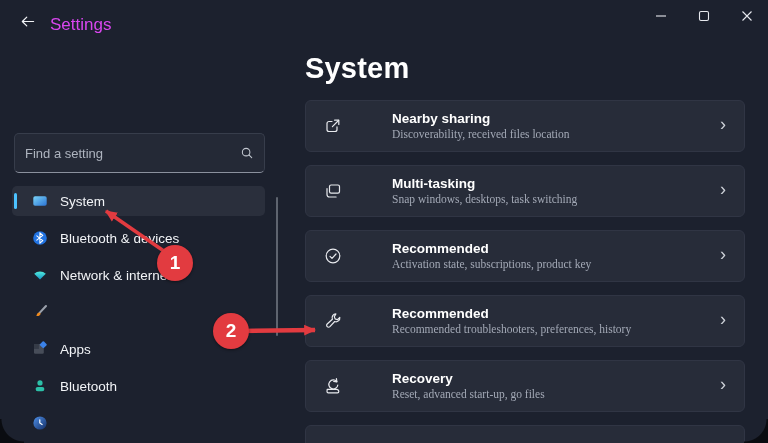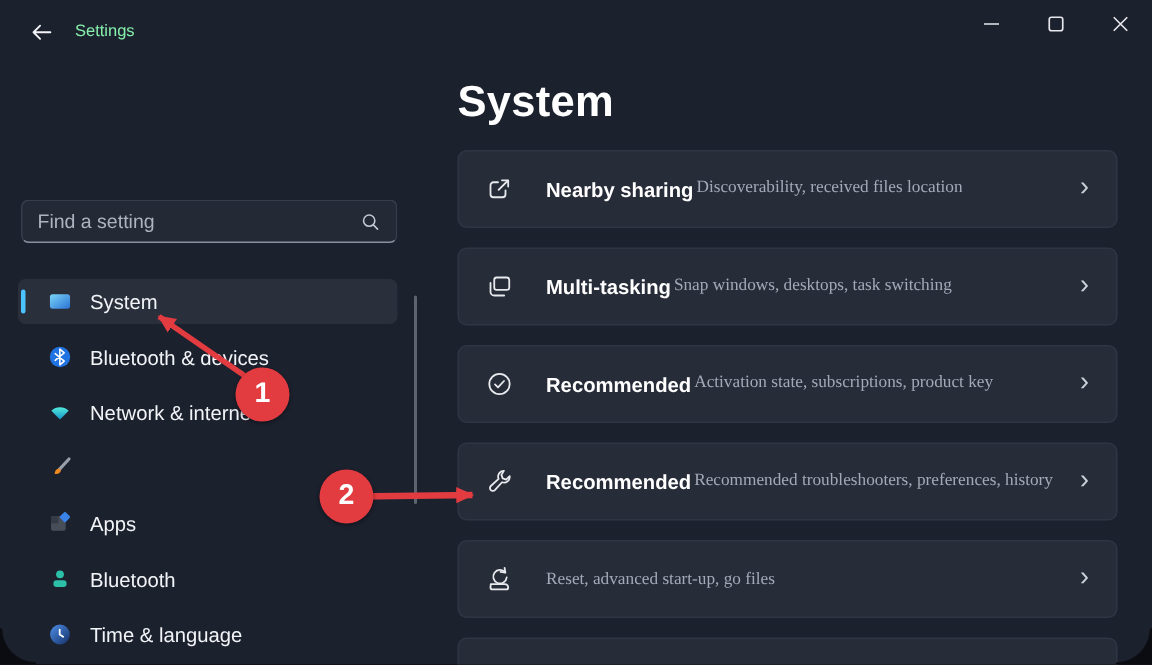--- a/index.html
+++ b/index.html
@@ -5,27 +5,27 @@
   html,body{margin:0;padding:0;background:#0a0c11;}
   body{width:768px;height:443px;position:relative;overflow:hidden;
        font-family:"Liberation Sans","DejaVu Sans",sans-serif;
        -webkit-font-smoothing:antialiased;}
   .window{position:absolute;inset:0;background:#1c212e;color:#f2f4f7;}
 
   
   .titlebar{position:absolute;top:0;left:0;right:0;height:44px;}
   .back-btn{position:absolute;left:12px;top:8px;width:30px;height:26px;background:transparent;
             border:none;display:flex;align-items:center;justify-content:center;cursor:pointer;padding:0;}
-  .app-title{position:absolute;left:50px;top:15px;font-size:11px;color:#86efac;}
+  .app-title{position:absolute;left:50px;top:15px;font-size:17px;color:#d946ef;}
   .caption-group{position:absolute;right:0;top:0;display:flex;}
   .caption-btn{width:43px;height:32px;background:transparent;border:none;display:flex;
                align-items:center;justify-content:center;cursor:pointer;padding:0;}
 
   
-  .search-box{position:absolute;left:14px;top:133px;width:251px;height:29px;box-sizing:border-box;
+  .search-box{position:absolute;left:14px;top:133px;width:251px;height:40px;box-sizing:border-box;
               background:#242936;border:1px solid #373d4b;border-bottom:1px solid #8b919e;
               border-radius:5px;display:flex;align-items:center;}
   .search-box input{flex:1;background:transparent;border:none;outline:none;color:#c6cbd4;
                     font-size:13px;padding:0 10px;font-family:inherit;}
   .search-box input::placeholder{color:#aeb4bf;}
   .search-glyph{margin-right:10px;display:flex;}
 
   .nav{position:absolute;left:12px;top:186px;width:253px;display:flex;flex-direction:column;gap:7px;}
   .nav-item{position:relative;height:30px;display:flex;align-items:center;padding-left:20px;
             border-radius:5px;cursor:pointer;box-sizing:border-box;}
@@ -40,21 +40,21 @@
                   background:#7b818c;opacity:.7;border-radius:2px;cursor:pointer;}
 
   
   .main-title{position:absolute;left:305px;top:52px;font-size:29px;font-weight:700;
               color:#ffffff;margin:0;letter-spacing:.2px;}
   .cards{position:absolute;left:305px;top:100px;width:440px;display:flex;flex-direction:column;gap:13px;}
   .card{height:52px;box-sizing:border-box;background:#272c39;border:1px solid #303544;
         border-radius:6px;display:flex;align-items:center;padding-left:17px;position:relative;
         cursor:pointer;}
   .card-icon{width:20px;height:20px;margin-right:21px;display:flex;flex:none;}
-  .card-text{display:flex;flex-direction:row;gap:2px;min-width:0;}
+  .card-text{display:flex;flex-direction:column;gap:2px;min-width:0;margin-left:28px;}
   .card-title{font-size:13.5px;font-weight:700;color:#ffffff;line-height:15px;}
   .card-sub{font-size:11.5px;color:#a3a9b6;line-height:13px;white-space:nowrap;font-family:Liberation Serif, serif;}
   .card-chevron{position:absolute;right:18px;top:50%;transform:translateY(-56%);
                 font-size:18px;color:#cdd1d8;font-weight:400;}
   .card.partial{height:52px;}
 
   
   .anno-svg{position:absolute;inset:0;width:768px;height:443px;pointer-events:none;z-index:8;}
   .anno-circle{position:absolute;width:36px;height:36px;border-radius:50%;z-index:9;
                display:flex;align-items:center;justify-content:center;color:#fff;
@@ -202,21 +202,20 @@
             <defs>
               <linearGradient id="gC" x1="0" y1="0" x2="1" y2="1">
                 <stop offset="0" stop-color="#4d8fe8"></stop>
                 <stop offset="1" stop-color="#152f66"></stop>
               </linearGradient>
             </defs>
             <circle cx="8" cy="8" r="6.6" fill="url(#gC)"></circle>
             <path d="M7.8 4.8V8l2.3 1.5" stroke="#fff" stroke-width="1.2" fill="none" stroke-linecap="round"></path>
           </svg>
       </span>
-      <span class="nav-label">Time &amp; language</span>
     </div>
 
   </nav>
 
   <div class="scrollbar-line"></div>
 
   <h1 class="main-title">System</h1>
 
   <div class="cards">
 
@@ -278,20 +277,21 @@
 
     <div class="card">
       <span class="card-icon">
         <svg width="20" height="20" viewBox="0 0 20 20" fill="none" stroke="#e8eaee" stroke-width="1.2" stroke-linecap="round" stroke-linejoin="round">
             <path d="M13.8 5.6A4.5 4.5 0 1 0 14.8 9"></path>
             <path d="M13.4 2.6l.5 3.2-3.2-.5"></path>
             <path d="M4.2 13.4h9.4a2.2 2.2 0 0 1 2.2 2.2v0a1.3 1.3 0 0 1-1.3 1.3H5.3A1.3 1.3 0 0 1 4 15.6z"></path>
           </svg>
       </span>
       <span class="card-text">
+        <span class="card-title">Recovery</span>
         <span class="card-sub">Reset, advanced start-up, go files</span>
       </span>
       <span class="card-chevron">›</span>
     </div>
 
     <div class="card partial"></div>
 
   </div>
 
   <svg class="anno-svg">

